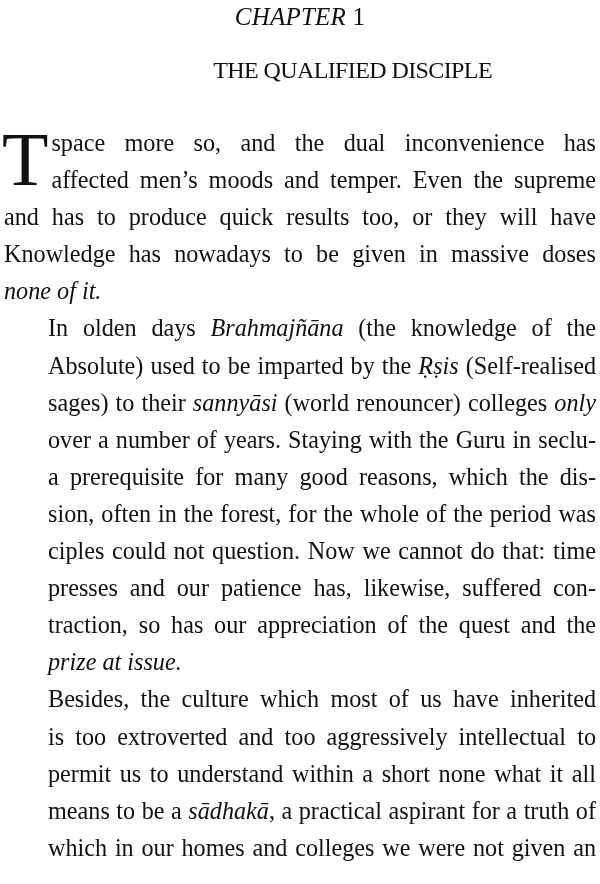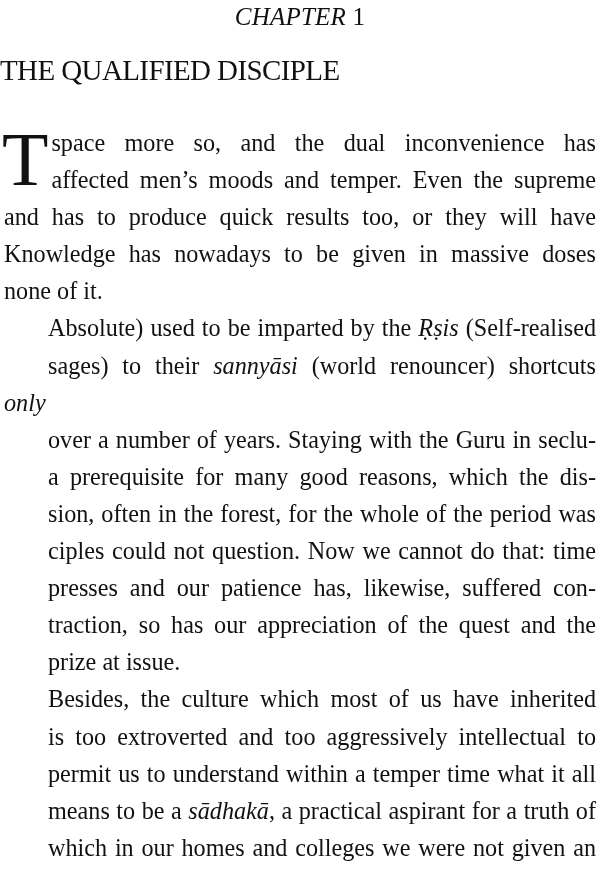--- a/index.html
+++ b/index.html
@@ -34,22 +34,22 @@
       letter-spacing: 0.2px;
     }
     .chapter-label .num {
       font-style: normal;
     }
     .chapter-title {
       position: absolute;
       top: 53px;
       left: 0;
       width: 492px;
-      text-align: left;
-      font-size: 29px;
+      text-align: right;
+      font-size: 24px;
       line-height: 34px;
       letter-spacing: -0.6px;
     }
     .body-text {
       position: absolute;
       top: 124px;
       left: 4px;
       width: 592px;
       font-size: 24.2px;
       line-height: 37.1px;
@@ -77,20 +77,21 @@
       font-style: italic;
     }
     
     .ln {
       display: block;
       text-align: justify;
       text-align-last: justify;
     }
     .ln.last {
       text-align-last: left;
+      font-style: italic;
     }
   </style>
 </head>
 <body>
 
 <div class="page">
 
   <div class="chapter-label">
     <span>CHAPTER</span>
     <span class="num">1</span>
@@ -103,34 +104,35 @@
     <p>
       <span class="drop-cap">T</span>
       <span class="ln">space more so, and the dual inconvenience has</span>
       <span class="ln">affected men’s moods and temper. Even the supreme</span>
       <span class="ln">and has to produce quick results too, or they will have</span>
       <span class="ln">Knowledge has nowadays to be given in massive doses</span>
       <span class="ln last">none of it.</span>
     </p>
 
     <p class="indent">
+      <span class="ln"><span>In olden days </span><em>Brahmajñāna</em><span> (the knowledge of the</span></span>
       <span class="ln"><span>Absolute) used to be imparted by the </span><em>Ṛṣis</em><span> (Self-realised</span></span>
-      <span class="ln"><span>sages) to their </span><em>sannyāsi</em><span> (world renouncer) shortcuts </span><em>only</em></span>
+      <span class="ln"><span>sages) to their </span><em>sannyāsi</em><span> (world renouncer) colleges </span><em>only</em></span>
       <span class="ln">over a number of years. Staying with the Guru in seclu-</span>
       <span class="ln">a prerequisite for many good reasons, which the dis-</span>
       <span class="ln">sion, often in the forest, for the whole of the period was</span>
       <span class="ln">ciples could not question. Now we cannot do that: time</span>
       <span class="ln">presses and our patience has, likewise, suffered con-</span>
       <span class="ln">traction, so has our appreciation of the quest and the</span>
       <span class="ln last">prize at issue.</span>
     </p>
 
     <p class="indent">
       <span class="ln">Besides, the culture which most of us have inherited</span>
       <span class="ln">is too extroverted and too aggressively intellectual to</span>
-      <span class="ln">permit us to understand within a temper time what it all</span>
+      <span class="ln">permit us to understand within a short none what it all</span>
       <span class="ln"><span>means to be a </span><em>sādhakā</em><span>, a practical aspirant for a truth of</span></span>
       <span class="ln">which in our homes and colleges we were not given an</span>
 
     </p>
 
   </div>
 </div>
 
 </body></html>

